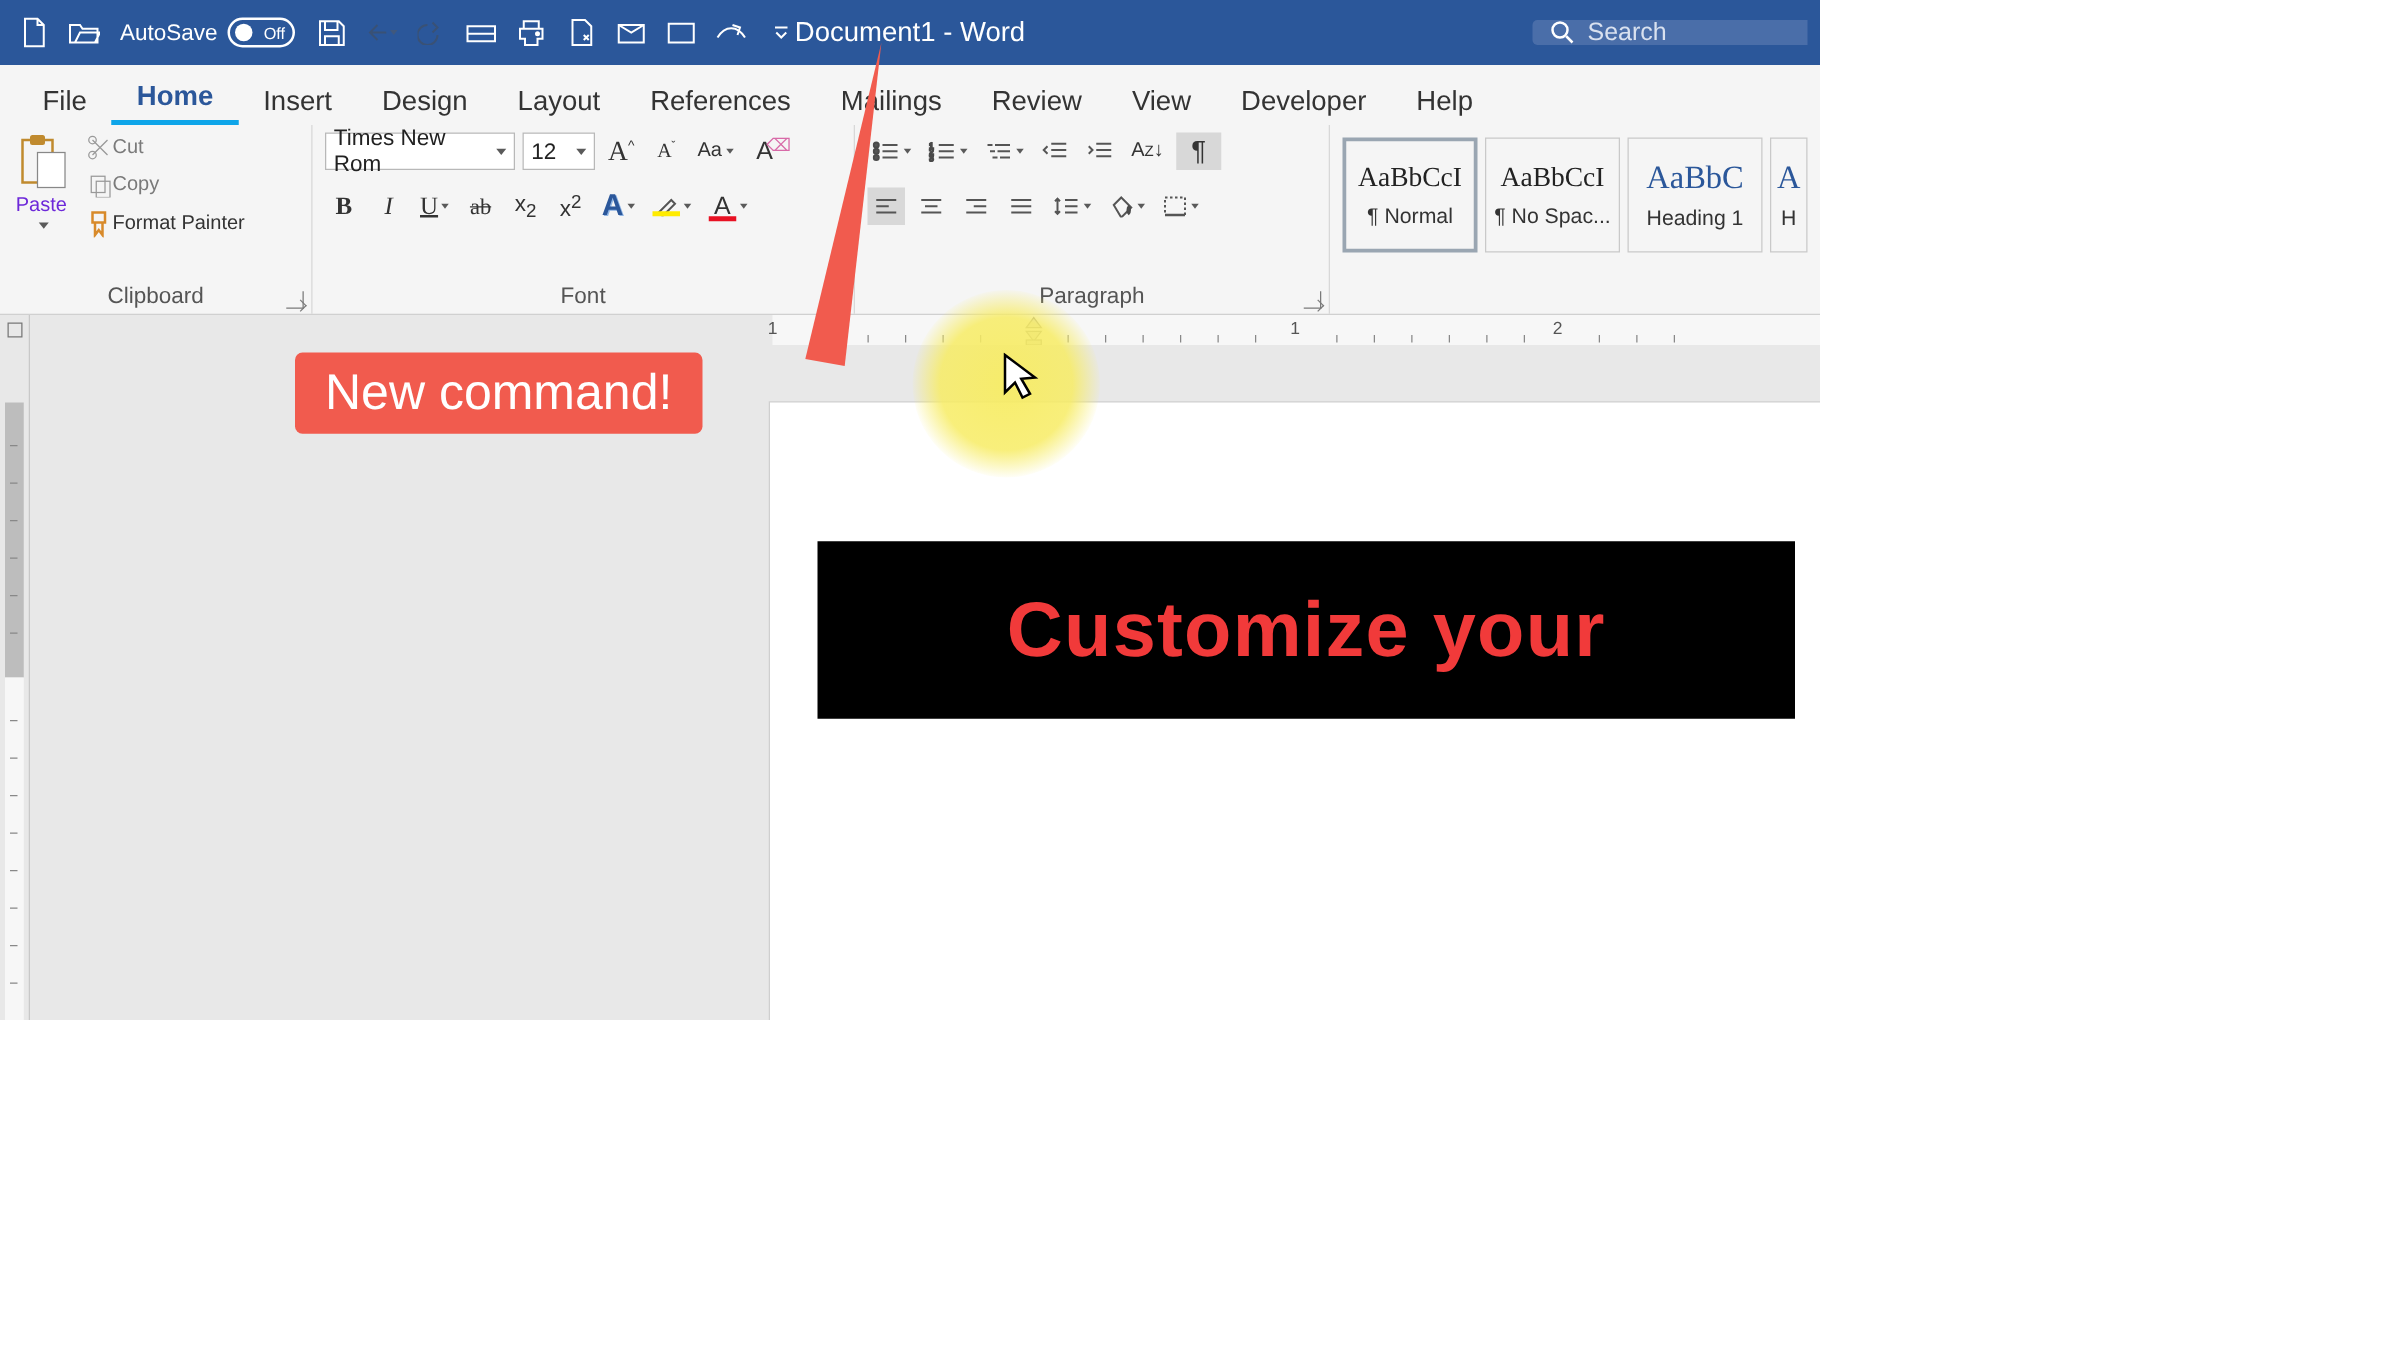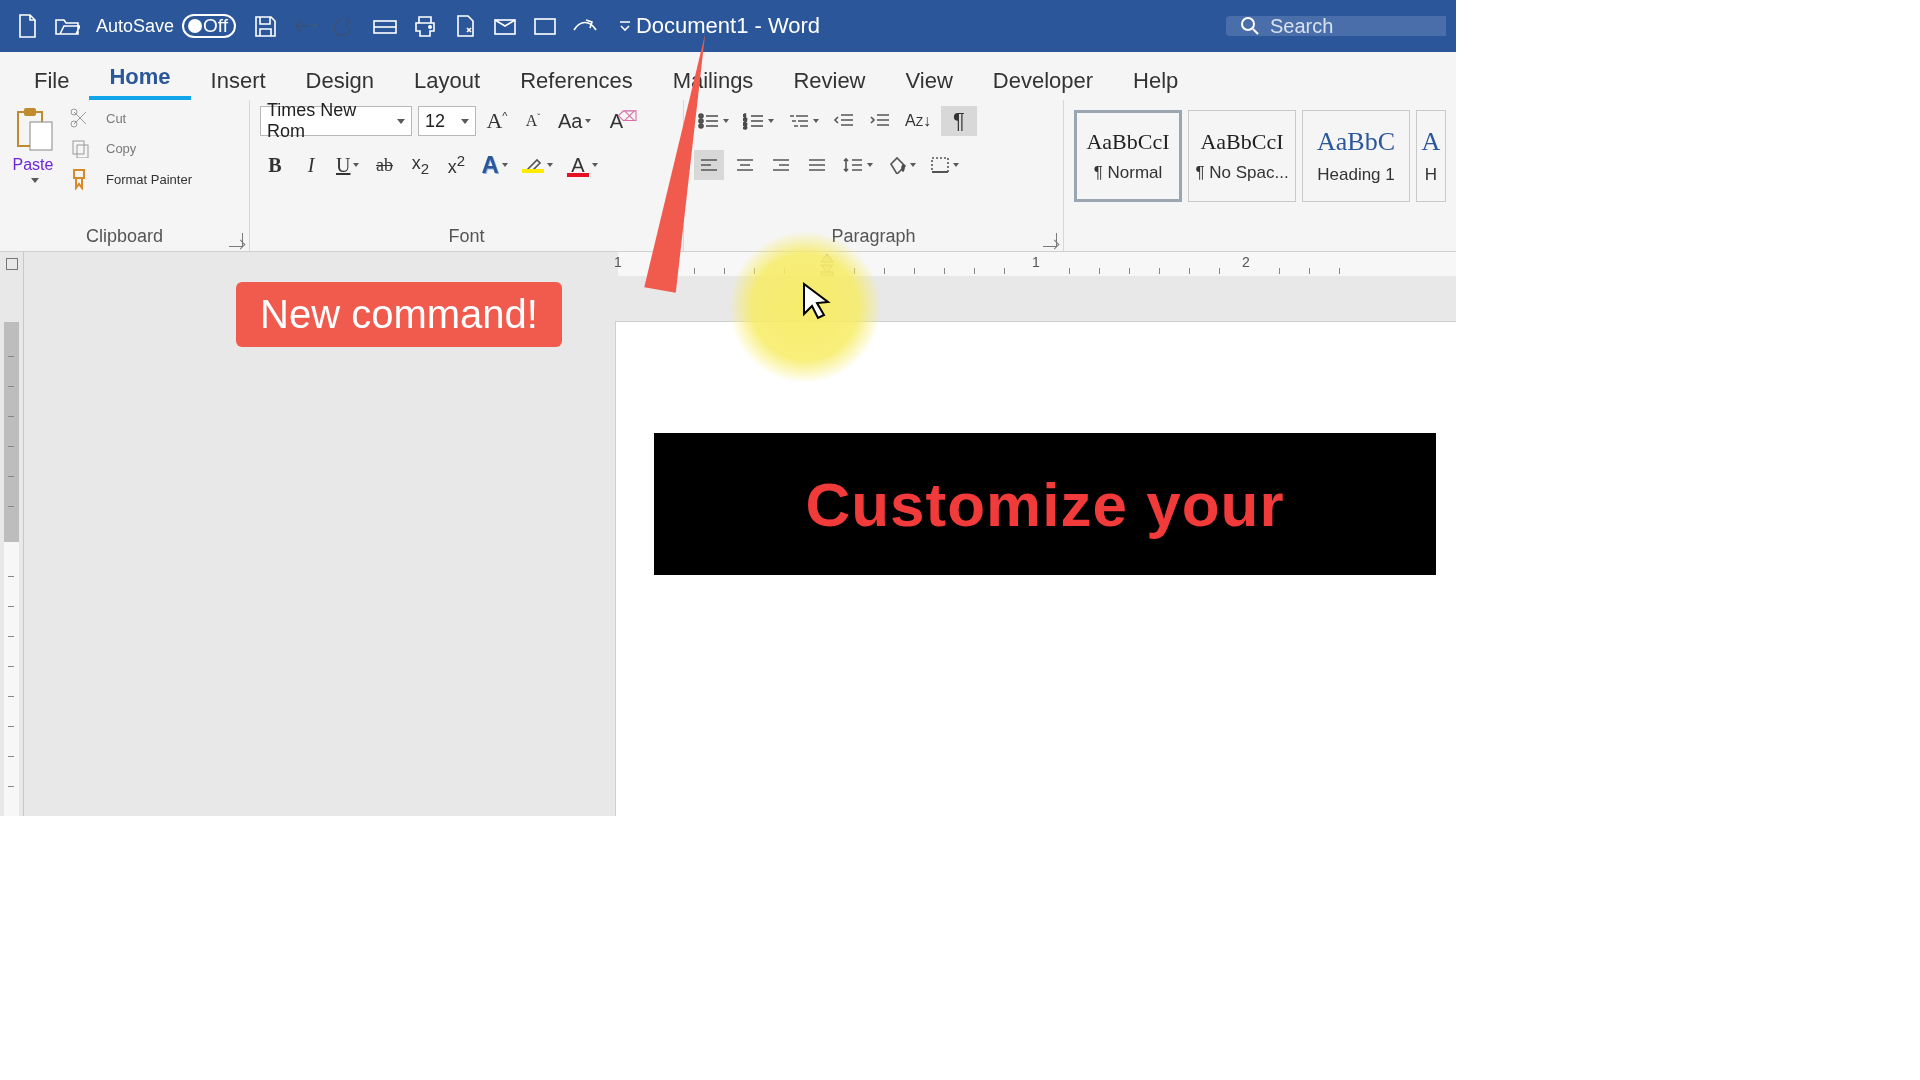--- a/index.html
+++ b/index.html
@@ -10,21 +10,21 @@
   display: flex; align-items: center;
   height: 52px; background: #2b579a; color: #fff;
   padding: 0 10px; position: relative;
 }
 .qat { display: flex; align-items: center; gap: 6px; }
 .qat-btn { width: 34px; height: 34px; display: flex; align-items: center; justify-content: center; color: #fff; }
 .qat-btn svg { stroke: #fff; fill: none; stroke-width: 1.6; }
 .autosave { display: flex; align-items: center; gap: 8px; margin: 0 6px; font-size: 18px; color: #fff; }
 .autosave .switch {
   width: 54px; height: 24px; border: 2px solid #fff; border-radius: 14px;
-  display: flex; align-items: center; justify-content: flex-end; padding: 0 6px 0 2px; font-size: 19px;
+  display: flex; align-items: center; justify-content: flex-end; padding: 0 6px 0 2px; font-size: 13px;
   position: relative;
 }
 .autosave .switch::before{
   content:""; position:absolute; left:4px; top:50%; transform:translateY(-50%);
   width:14px; height:14px; border-radius:50%; background:#fff;
 }
 .doc-title { position: absolute; left: 50%; transform: translateX(-50%); font-size: 22px; }
 .searchbox {
   margin-left: auto; display: flex; align-items: center; gap: 10px;
   background: #4a6ea9; height: 20px; padding: 0 18px 0 14px; width: 220px;
@@ -46,21 +46,21 @@
 .dlglaunch { position: absolute; right: 6px; bottom: 4px; width: 14px; height: 14px; border: 1px solid #7a7a7a; border-top: none; border-left: none; }
 .dlglaunch::after{ content:""; position:absolute; right:-2px; bottom:-2px; width:6px; height:6px; border-right:1px solid #7a7a7a; border-bottom:1px solid #7a7a7a; transform:rotate(-45deg);}
 
 .vcol { display: flex; flex-direction: column; gap: 4px; }
 .hrow { display: flex; align-items: center; gap: 6px; }
 .rbtn { height: 30px; min-width: 30px; padding: 0 4px; display: flex; align-items: center; justify-content: center; color: #333; }
 .rbtn svg { stroke: #4a4a4a; fill: none; stroke-width: 1.6; }
 .rbtn.disabled { opacity: .45; }
 .caret { width: 0; height: 0; border-left: 4px solid transparent; border-right: 4px solid transparent; border-top: 5px solid #5a5a5a; margin-left: 3px; }
 .caret.small{border-left-width:3px;border-right-width:3px;border-top-width:4px;}
-.txtbtn { display: flex; align-items: center; gap: 16px; font-size: 13px; color: #7a7a7a; }
+.txtbtn { display: flex; align-items: center; gap: 0; font-size: 16px; color: #7a7a7a; }
 .txtbtn.enabled{ color:#333; }
 .minibox { border: 1px solid #b8b8b8; background: #fff; height: 30px; display: flex; align-items: center; justify-content: space-between; padding: 0 6px; font-size: 18px; color: #222; }
 .minibox .caret{ margin-left:6px; }
 
 
 .paste-col { display:flex; flex-direction:column; align-items:center; gap:4px; padding-right:6px; }
 .paste-icon { width:46px; height:46px; }
 .paste-label { font-size:16px; color:#6d28d9; }
 
 
@@ -280,21 +280,21 @@
           <span>12</span>
             <span class="caret"></span>
         </div>
         <div class="rbtn">
             <span class="glyph" style="font-size:22px">A<sup style="font-size:11px">^</sup></span>
           </div>
         <div class="rbtn">
             <span class="glyph" style="font-size:16px">A<sup style="font-size:9px">ˇ</sup></span>
           </div>
         <div class="rbtn">
-            <span style="font-size:20px">Aa</span>
+            <span style="font-size:16px">Aa</span>
             <span class="caret small"></span>
           </div>
         <div class="rbtn">
           <span style="position:relative;font-size:20px;">A<span style="position:absolute;left:8px;top:-2px;color:#d86aa8;font-size:14px">⌫</span></span>
         </div>
       </div>
       <div class="hrow">
         <div class="rbtn">
             <span class="glyph bold">B</span>
           </div>

